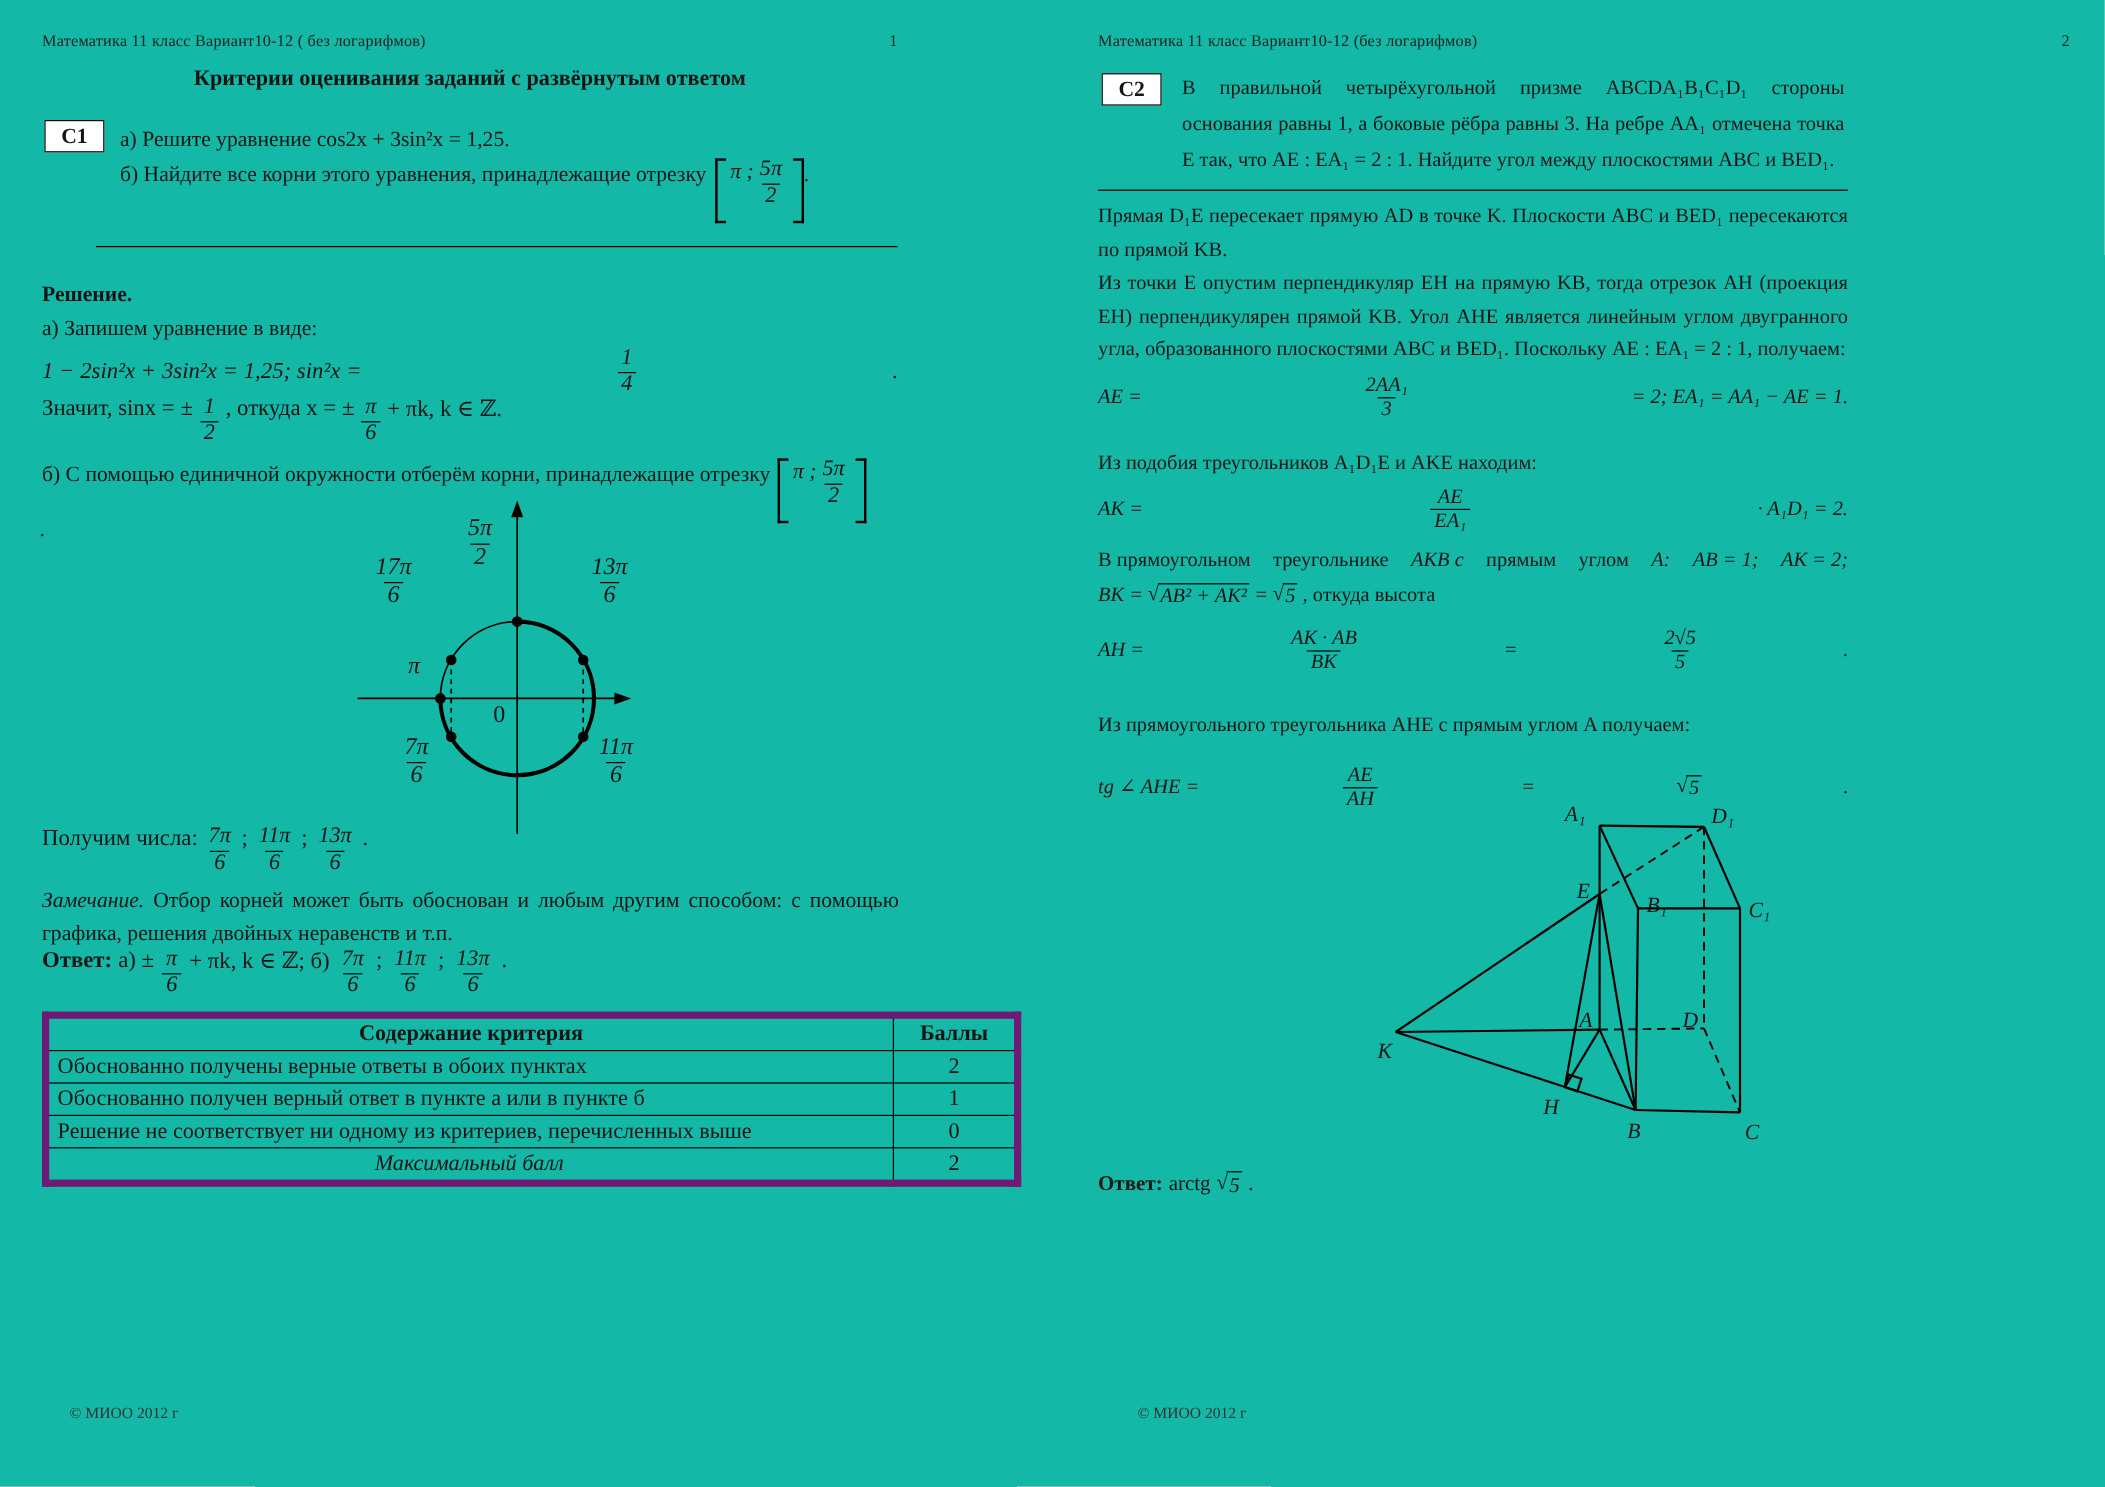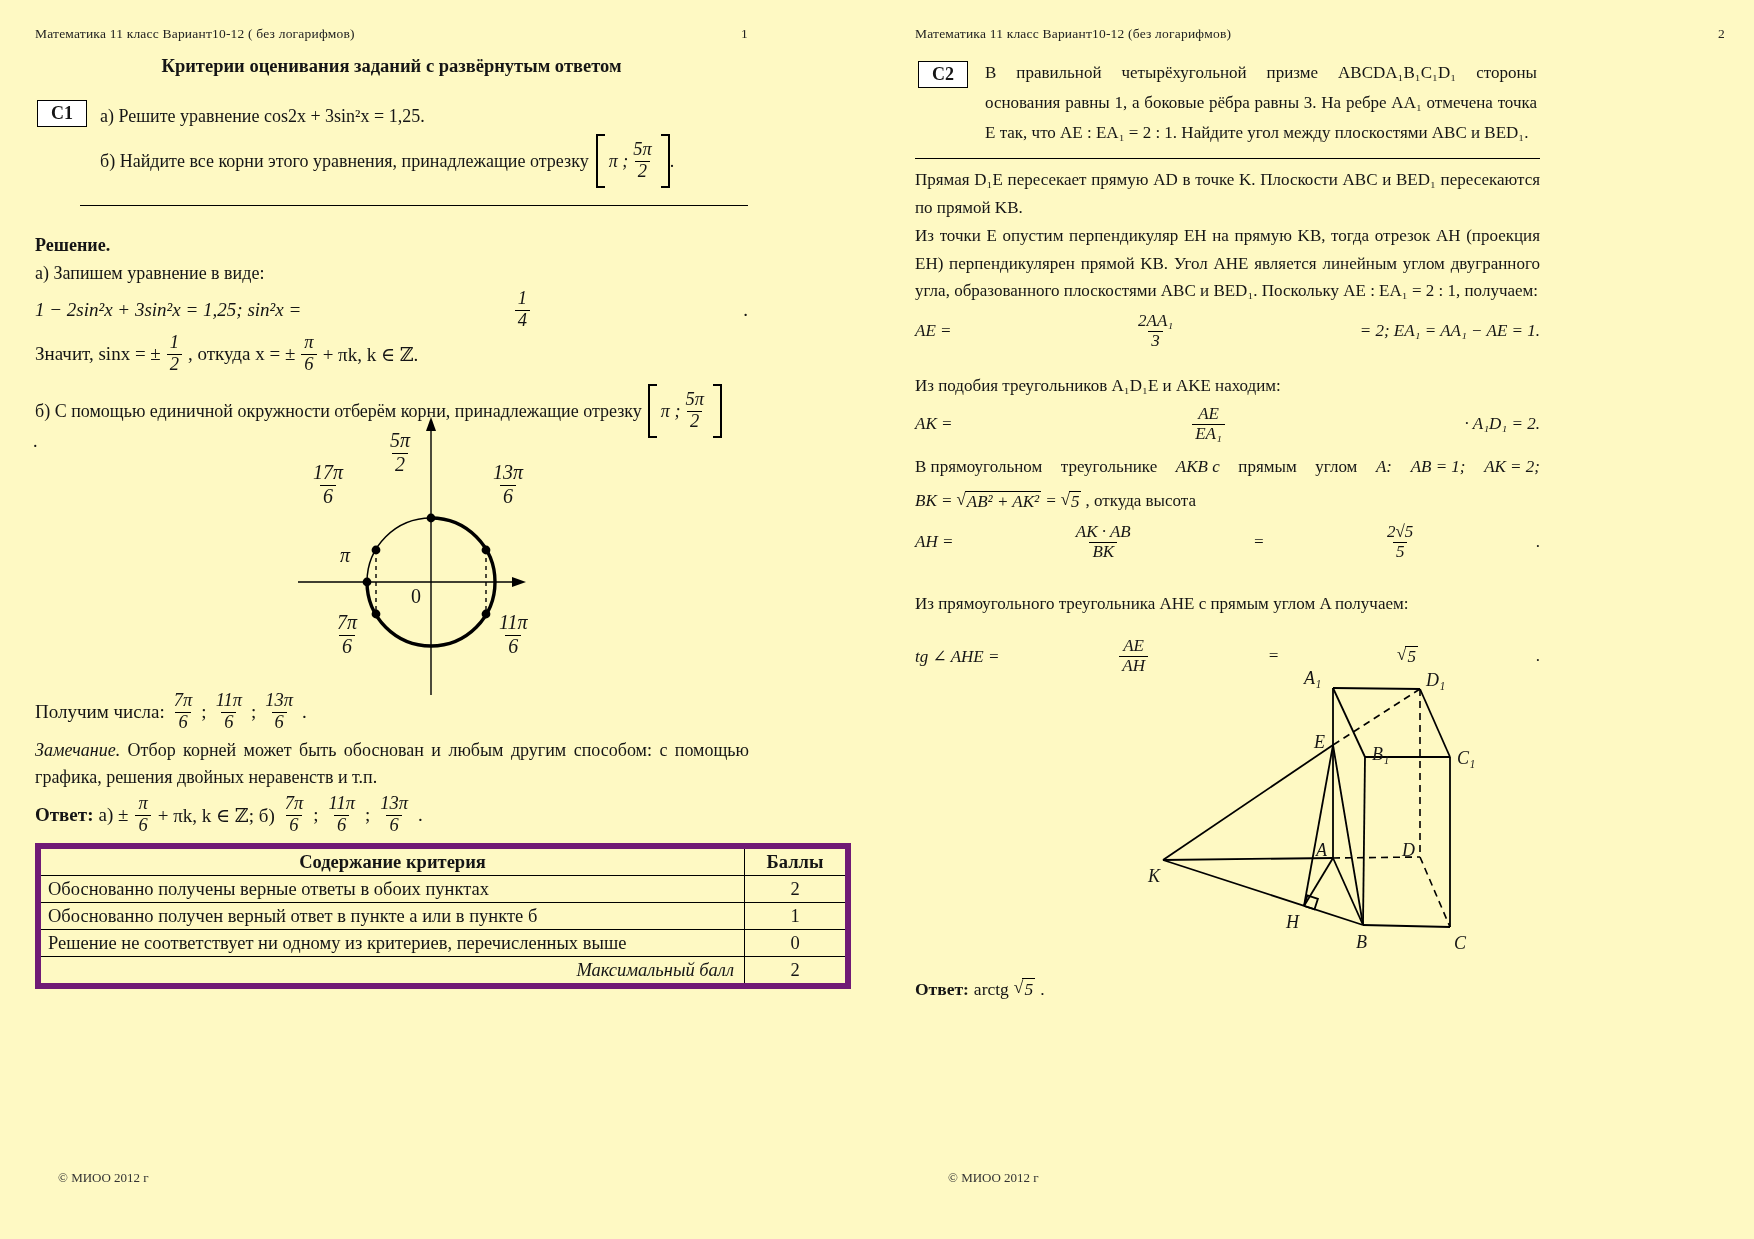--- a/index.html
+++ b/index.html
@@ -1,28 +1,28 @@
 <!DOCTYPE html>
 <html><head>
 <meta charset="utf-8">
 <style>
   html,body{margin:0;padding:0;background:#e8e8e8;}
-  .sheet{position:relative;width:1754px;height:1239px;background:#fef9c3;
+  .sheet{position:relative;width:1754px;height:1239px;background:#14b8a6;
          font-family:"Liberation Serif", "DejaVu Serif", serif;color:#151515;overflow:hidden;}
   .abs{position:absolute;}
   .hdr{font-size:13.5px;white-space:nowrap;letter-spacing:.2px;color:#222;}
   .b{font-weight:bold;}
   .i{font-style:italic;}
   .body19{font-size:18px;line-height:27px;}
   .body17{font-size:17px;line-height:27.5px;}
   .justify{text-align:justify;}
   .badge{border:1.6px solid #000;width:48px;height:25px;line-height:25px;text-align:center;
          font-weight:bold;font-size:18px;background:#fff;}
   .rule{border-top:1.6px solid #000;height:0;}
-  .row{display:flex;align-items:center;}
+  .row{display:flex;}
   .eqrow{display:flex;align-items:center;justify-content:space-between;gap:6px;font-size:19px;}
   .m{font-style:italic;}
   .frac{display:inline-flex;flex-direction:column;align-items:center;line-height:1.08;
         font-style:italic;font-size:18.5px;margin:0 2px;font-family:Liberation Serif, serif;}
   .frac .fn{padding:0 3px;}
   .frac .fd{border-top:1.3px solid #000;padding:0 3px;margin-top:1px;}
   .sqrt{display:inline-flex;align-items:flex-start;font-style:italic;}
   .sqrt .rd{font-style:normal;margin-right:-1px;transform:translateY(-1px);}
   .sqrt .ar{border-top:1.3px solid #000;padding:0 2px;}
   .bigbr{display:inline-block;width:7px;height:50px;}
@@ -223,21 +223,21 @@
     </tr>
     <tr>
       <td>Обоснованно получен верный ответ в пункте а или в пункте б</td>
       <td class="sc">1</td>
     </tr>
     <tr>
       <td>Решение не соответствует ни одному из критериев, перечисленных выше</td>
       <td class="sc">0</td>
     </tr>
     <tr>
-      <td class="i" style="text-align:right;padding-right:10px;font-style:italic;">Максимальный балл</td>
+      <td class="i" style="text-align:center;padding-right:10px;font-style:italic;">Максимальный балл</td>
       <td class="sc">2</td>
     </tr>
   </tbody>
     </table>
 
   <div class="abs footer" style="left:58px;top:1170px;">© МИОО 2012 г</div>
 
   <div class="abs hdr" style="left:915px;top:26px;">Математика  11 класс  Вариант</div>
   <div class="abs hdr" style="left:1092px;top:26px;">10-12 (без логарифмов)</div>
   <div class="abs hdr" style="left:1718px;top:26px;">2</div>

